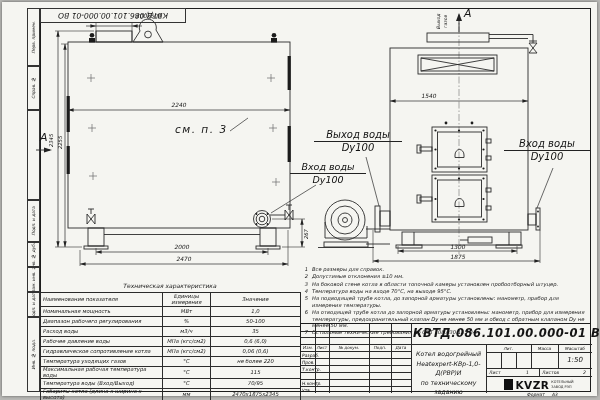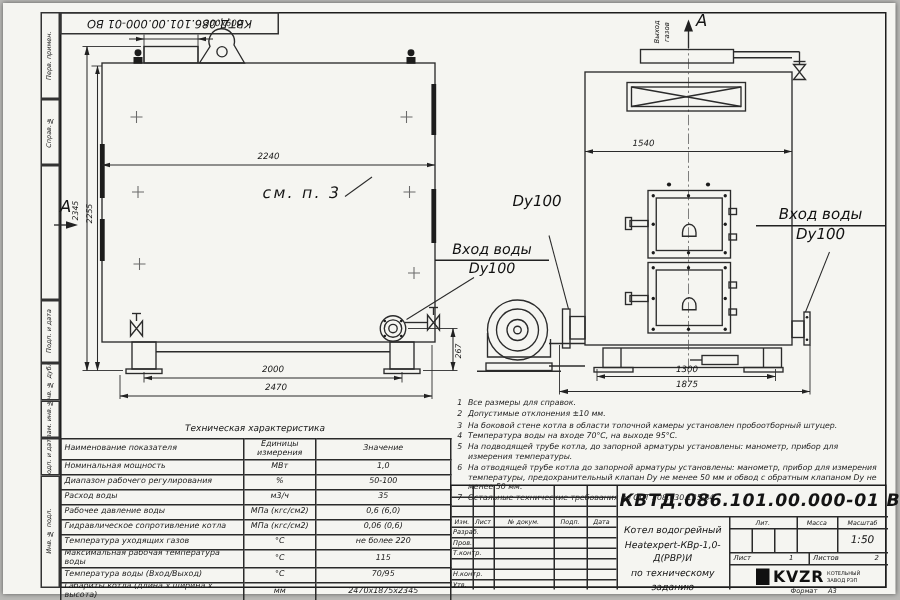--- a/index.html
+++ b/index.html
@@ -272,20 +272,21 @@
 <span class="t c" style="left:428px;top:243.5px;width:60px;font-size:5.8px;">1300</span>
 <span class="t c" style="left:426px;top:253.5px;width:64px;font-size:5.8px;">1875</span>
 
 <span class="t" style="left:175px;top:124px;font-size:10.5px;letter-spacing:1.5px;">см. п. 3</span>
 <span class="t" style="left:40px;top:132px;font-size:11px;">А</span>
 <span class="t" style="left:464px;top:8px;font-size:11px;">А</span>
 <span class="vt" style="left:436px;top:7px;height:28px;font-size:4.6px;">Выход</span>
 <span class="vt" style="left:443px;top:7px;height:28px;font-size:4.6px;">газов</span>
 
 <div class="lbl" style="left:314px;top:129px;width:88px;font-size:10px;">
+  <span class="l1">Выход воды</span>
   <span class="l2">Dy100</span>
 </div>
 <div class="lbl" style="left:290px;top:161px;width:76px;font-size:9.5px;">
   <span class="l1">Вход воды</span>
   <span class="l2">Dy100</span>
 </div>
 <div class="lbl" style="left:504px;top:138px;width:86px;font-size:10px;">
   <span class="l1">Вход воды</span>
   <span class="l2">Dy100</span>
 </div>

